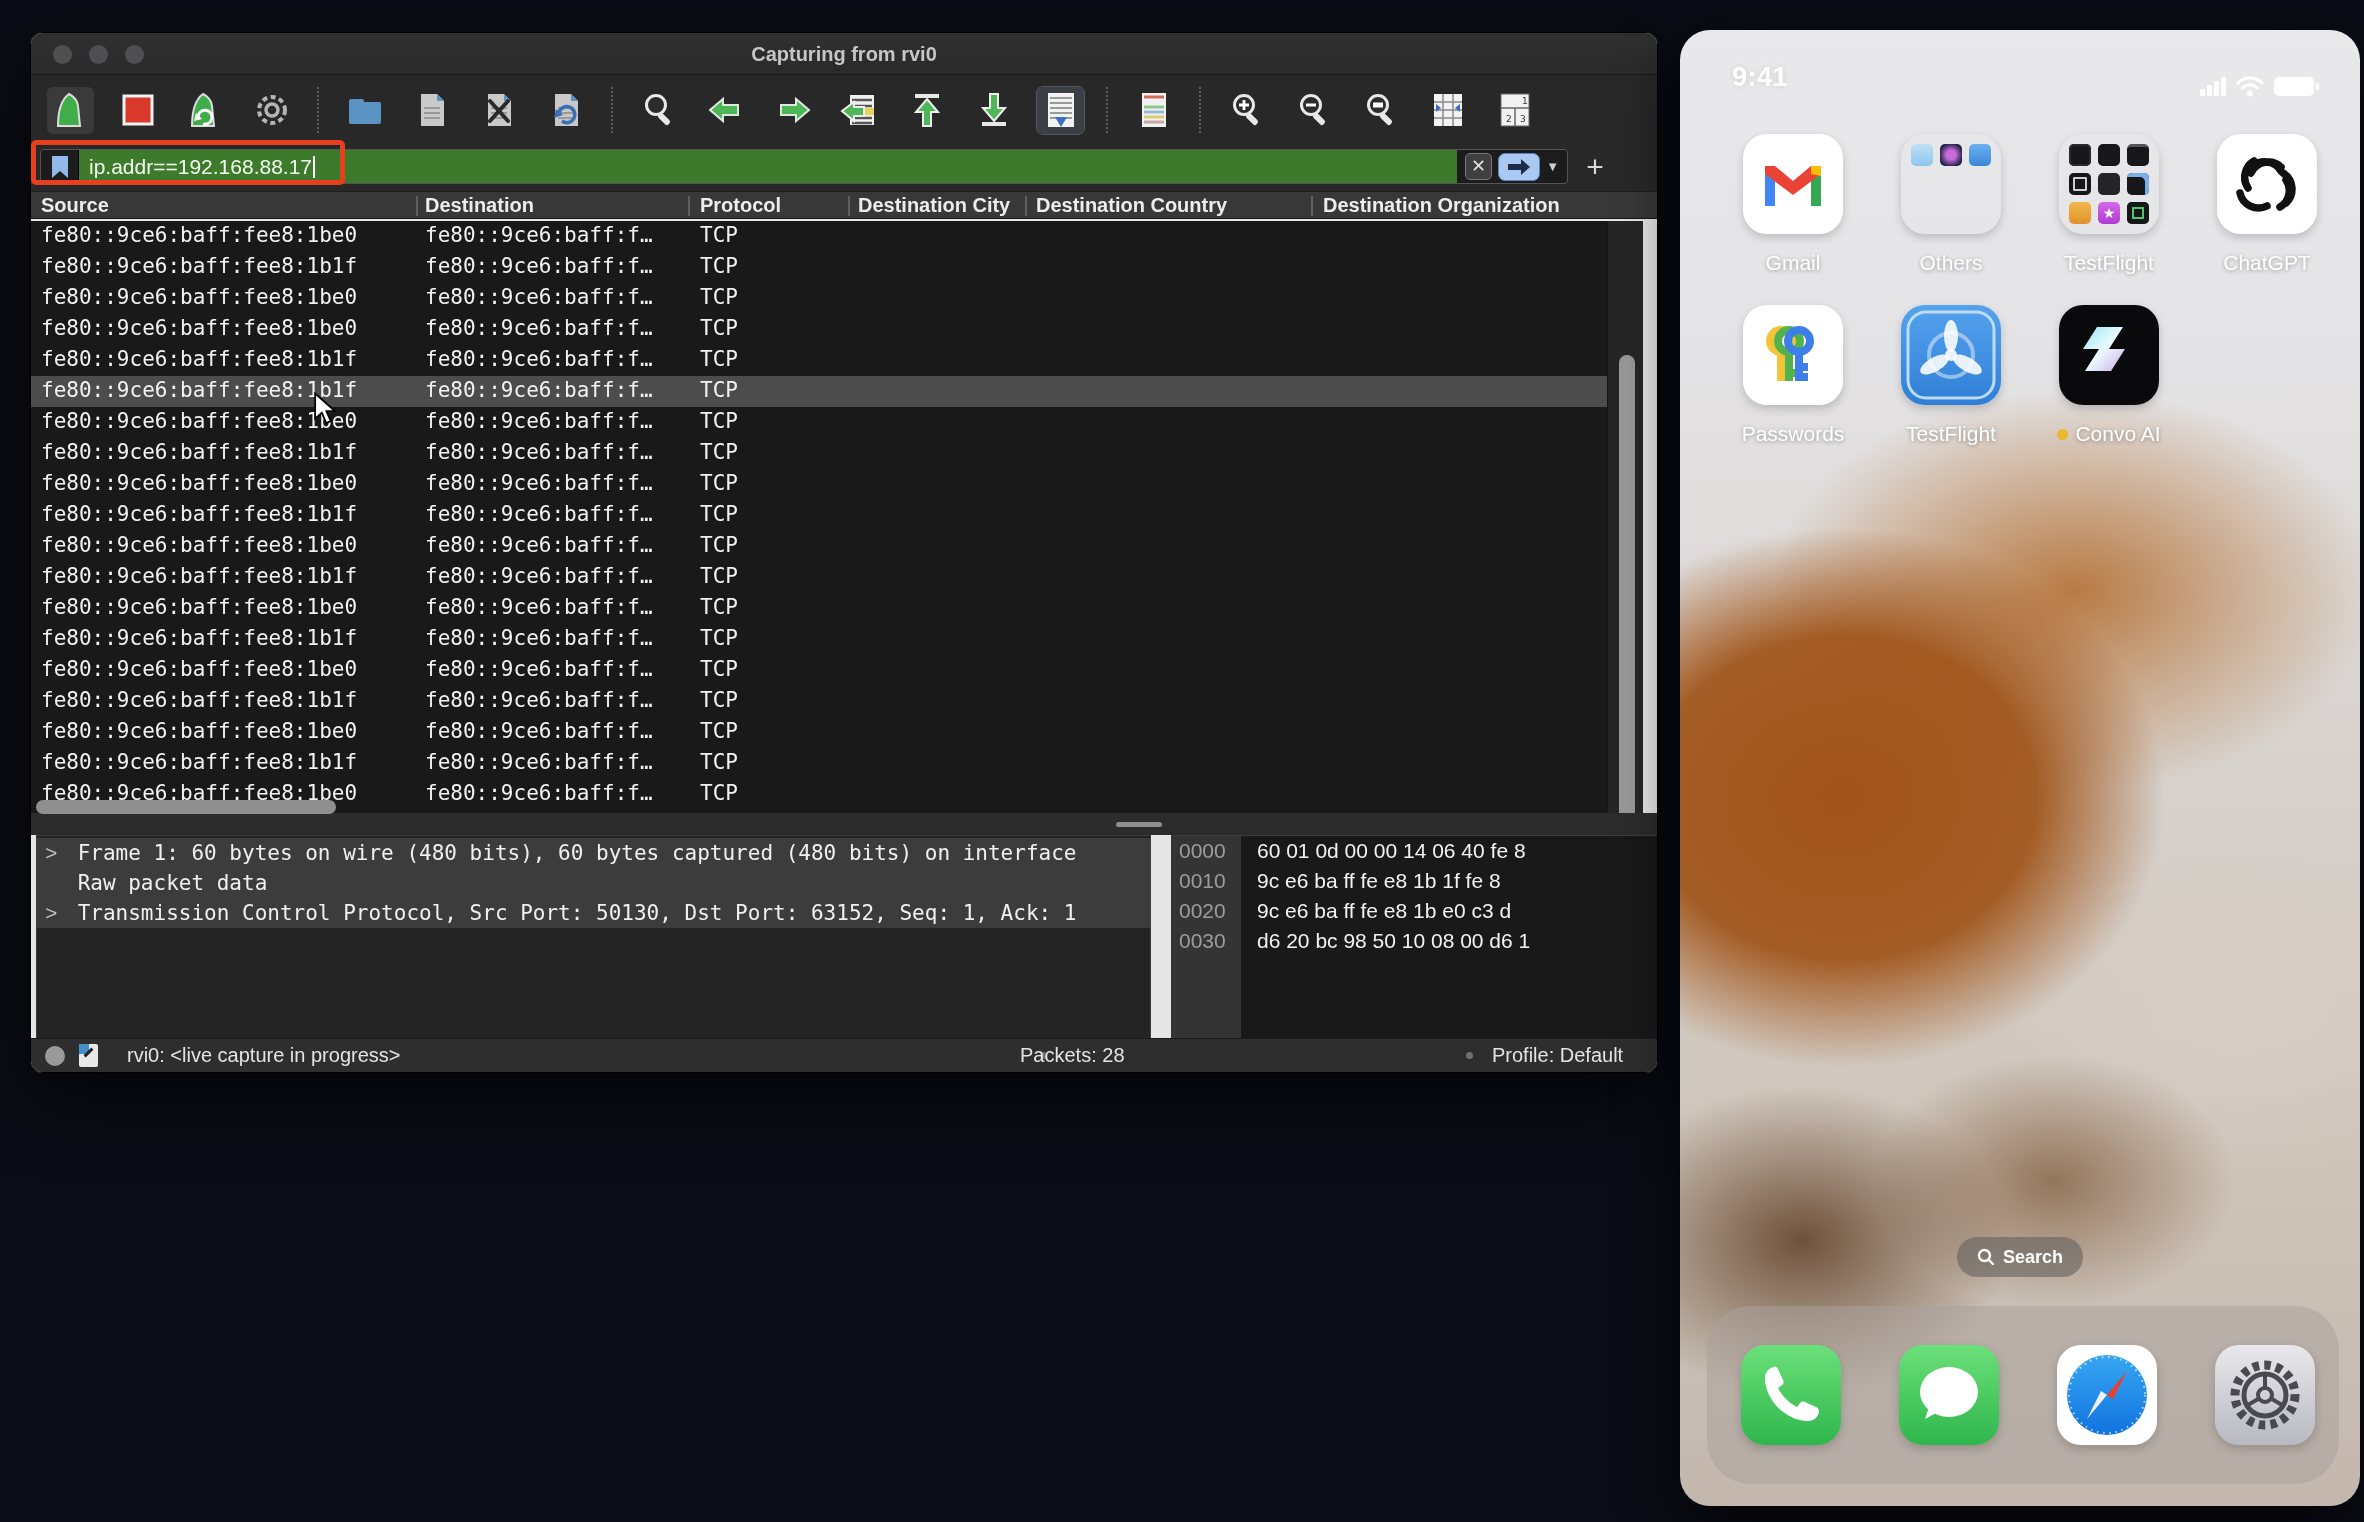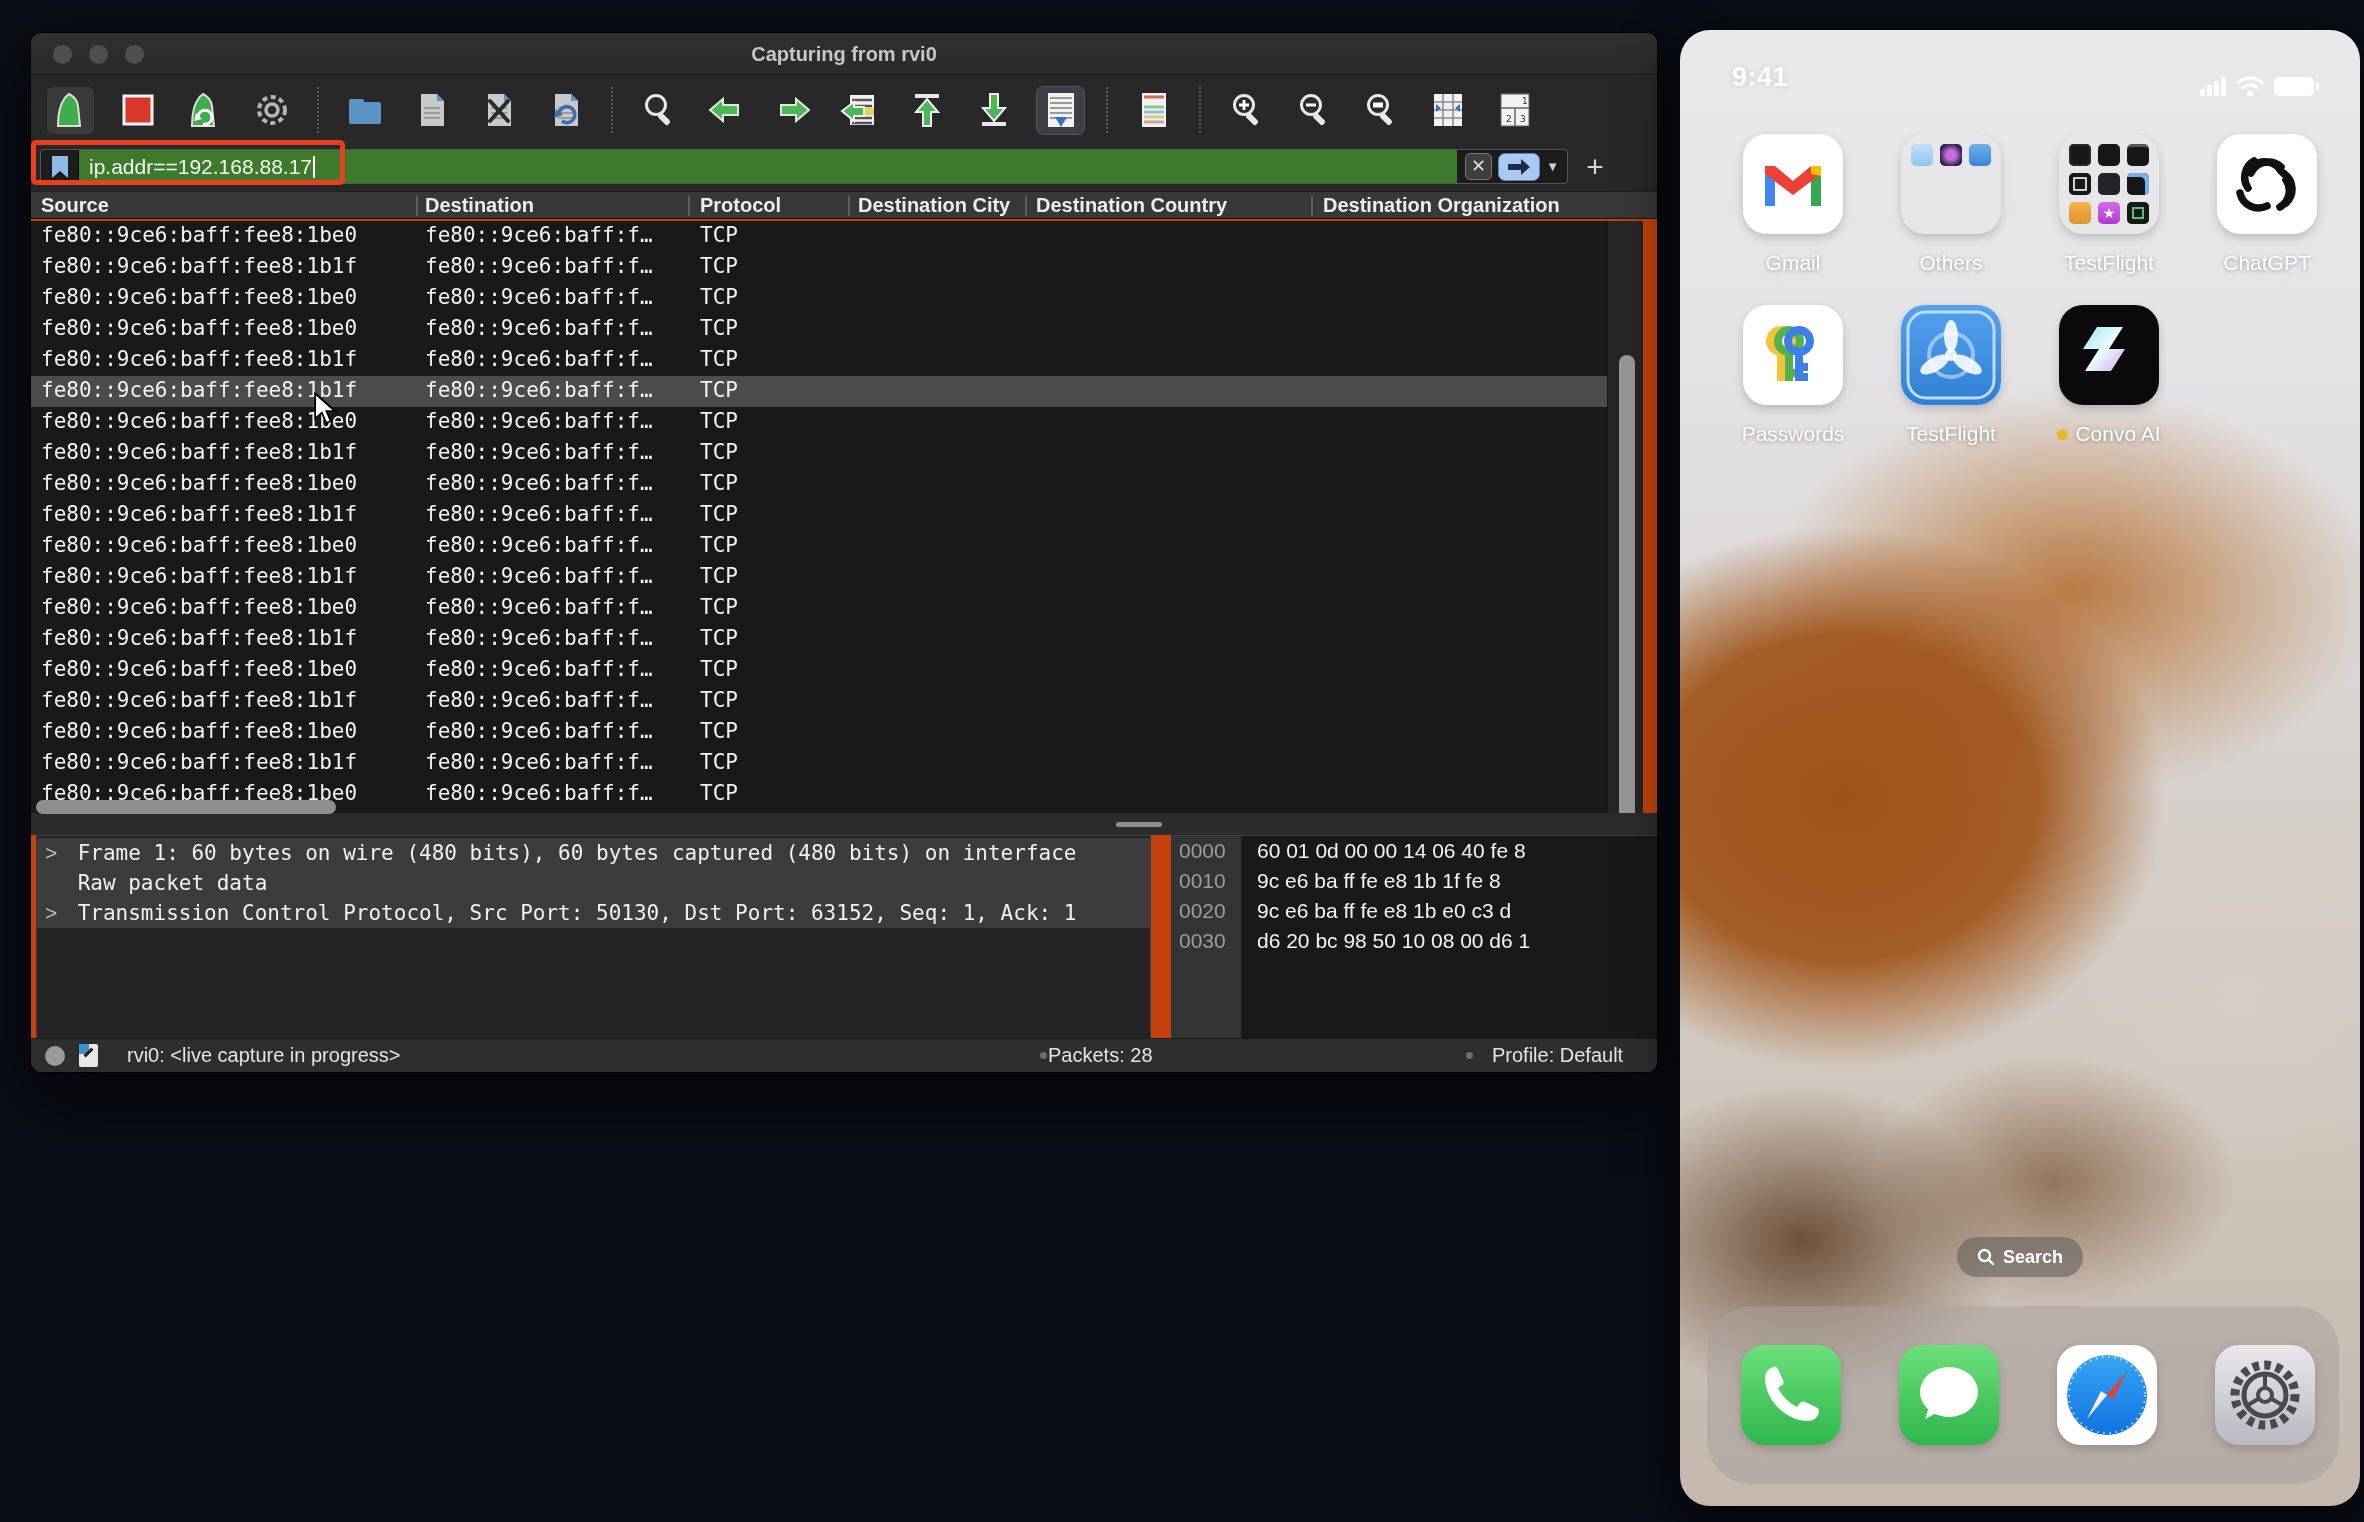--- a/index.html
+++ b/index.html
@@ -1,21 +1,21 @@
 <!DOCTYPE html>
 <html><head>
 <meta charset="utf-8">
 <style>
   * { margin:0; padding:0; box-sizing:border-box; }
   html,body { width:2364px; height:1522px; }
   body { background:#0a0d15; font-family:"Liberation Sans",sans-serif; overflow:hidden; position:relative; }
 
   
   .ws-window { position:absolute; left:30px; top:32px; width:1628px; height:1041px;
-    background:#c2410c; border-radius:12px; border:1px solid #000;
+    background:#e5e5e5; border-radius:12px; border:1px solid #000;
     box-shadow:0 24px 70px rgba(0,0,0,.65); overflow:hidden; }
   .titlebar { position:absolute; left:0; top:0; right:0; height:42px;
     background:linear-gradient(#303030,#2a2a2a); border-bottom:1px solid #1a1a1a; }
   .tl { position:absolute; top:12px; width:19px; height:19px; border-radius:50%; background:#4f4f52; }
   .tl.t1{left:22px}.tl.t2{left:58px}.tl.t3{left:94px}
   .title { position:absolute; left:0; right:0; top:0; height:42px; line-height:42px; text-align:center;
     color:#c6c6c6; font-size:20px; font-weight:700; }
 
   .toolbar { position:absolute; left:0; top:42px; right:0; height:70px; background:#282828;
     display:flex; align-items:center; padding-left:16px; gap:20px; }
@@ -82,21 +82,21 @@
 
   
   .statusbar { position:absolute; left:0; right:0; bottom:0; height:34px; background:#2e2e2e;
     border-top:1px solid #1b1b1b; color:#e3e3e3; font-size:20px; }
   .sb-dot { position:absolute; left:14px; top:7px; width:20px; height:20px; border-radius:50%; background:#9a9a9a; }
   .sb-doc { position:absolute; left:48px; top:5px; width:19px; height:23px; background:#e8e8e8; border-radius:2px; }
   .sb-doc i { position:absolute; left:0; top:0; width:10px; height:10px; background:#3f8fc9; }
   .sb-doc b { position:absolute; left:4px; top:7px; width:11px; height:3px; background:#222; transform:rotate(-45deg); }
   .sb-text { position:absolute; left:96px; top:5px; }
   .sb-bullet { position:absolute; top:13px; width:7px; height:7px; border-radius:50%; background:#6f6f6f; }
-  .sb-packets { position:absolute; left:1017px; top:5px; }
+  .sb-packets { position:absolute; left:989px; top:5px; }
   .sb-profile { position:absolute; left:1461px; top:5px; }
 
   
   .cursor { position:absolute; left:312px; top:392px; z-index:60; }
 
   
   .phone { position:absolute; left:1680px; top:30px; width:680px; height:1476px; border-radius:30px; overflow:hidden;
     box-shadow:0 20px 60px rgba(0,0,0,.7);
     background:
       radial-gradient(ellipse 300px 220px at 18% 82%, rgba(95,62,36,.85) 0%, rgba(95,62,36,0) 70%),

